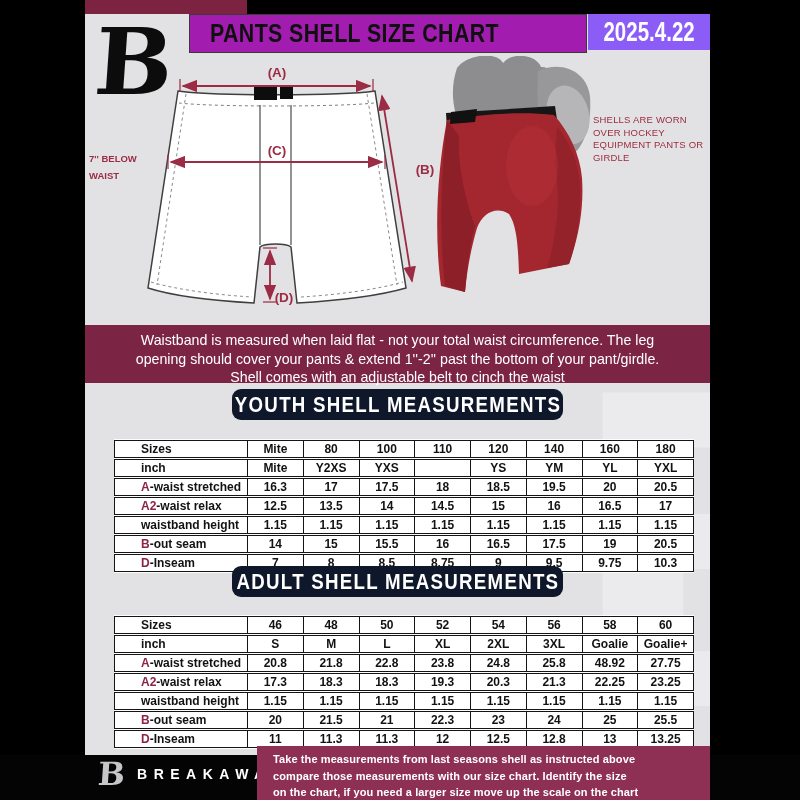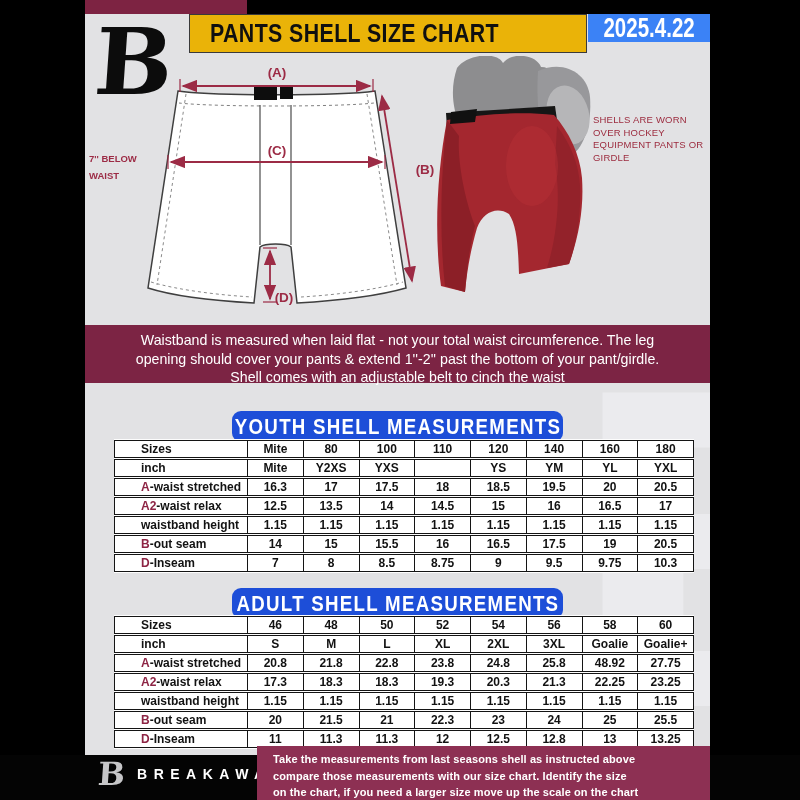--- a/index.html
+++ b/index.html
@@ -20,29 +20,29 @@
     font-size:430px;line-height:1;color:#ebebee;user-select:none;
   }
 
   
   #logo{left:10px;top:6px;width:72px;height:100px;}
   .logo-char{
     font-family:"DejaVu Serif",serif;font-weight:bold;font-size:92px;line-height:.92;
     color:#0c0c0c;display:block;transform:skewX(-4deg);
   }
   #titlebox{
-    left:104px;top:0;width:398px;height:39px;background:#eab308;
+    left:104px;top:0;width:398px;height:39px;background:#a21caf;
     border:1.6px solid #3a3a3a;box-sizing:border-box;display:flex;align-items:center;
   }
   #titlebox span{
     font-size:26px;font-weight:600;color:#101010;white-space:nowrap;
     transform:scaleX(.82);transform-origin:left center;margin-left:20px;letter-spacing:.5px;
   }
   #datebox{
-    left:503px;top:0;width:122px;height:28px;background:#3b82f6;
+    left:503px;top:0;width:122px;height:36px;background:#8b5cf6;
     display:flex;align-items:center;justify-content:center;
   }
   #datebox span{
     color:#fff;font-size:27px;font-weight:700;white-space:nowrap;transform:scaleX(.76);
   }
 
   
   #belowwaist{
     left:4px;top:136px;width:70px;text-align:left;font-size:9.5px;font-weight:700;
     color:#9c2b45;line-height:17px;
@@ -54,22 +54,22 @@
 
   
   #banner{
     left:0;top:311px;width:625px;height:58px;background:#7c2444;color:#fff;
     text-align:center;box-sizing:border-box;padding-top:6px;
   }
   #banner div{font-size:14.2px;line-height:18.5px;font-weight:500;white-space:nowrap;}
 
   
   .pill{
-    left:147px;width:331px;height:31px;background:#1d4ed8;border-radius:9px;
-    display:flex;align-items:center;justify-content:center;margin-top:22px;
+    left:147px;width:331px;height:31px;background:#0f172a;border-radius:9px;
+    display:flex;align-items:center;justify-content:center;
   }
   .pill span{
     color:#fff;font-size:22px;font-weight:700;letter-spacing:1.5px;white-space:nowrap;
     transform:scaleX(.85);
   }
   #youthPill{top:375px;} #adultPill{top:552px;}
   .unit{left:0;width:625px;text-align:center;font-size:15px;font-weight:600;color:#3d3d3d;margin-top:36px;}
   #unit1{top:406px;} #unit2{top:583px;}
 
   

